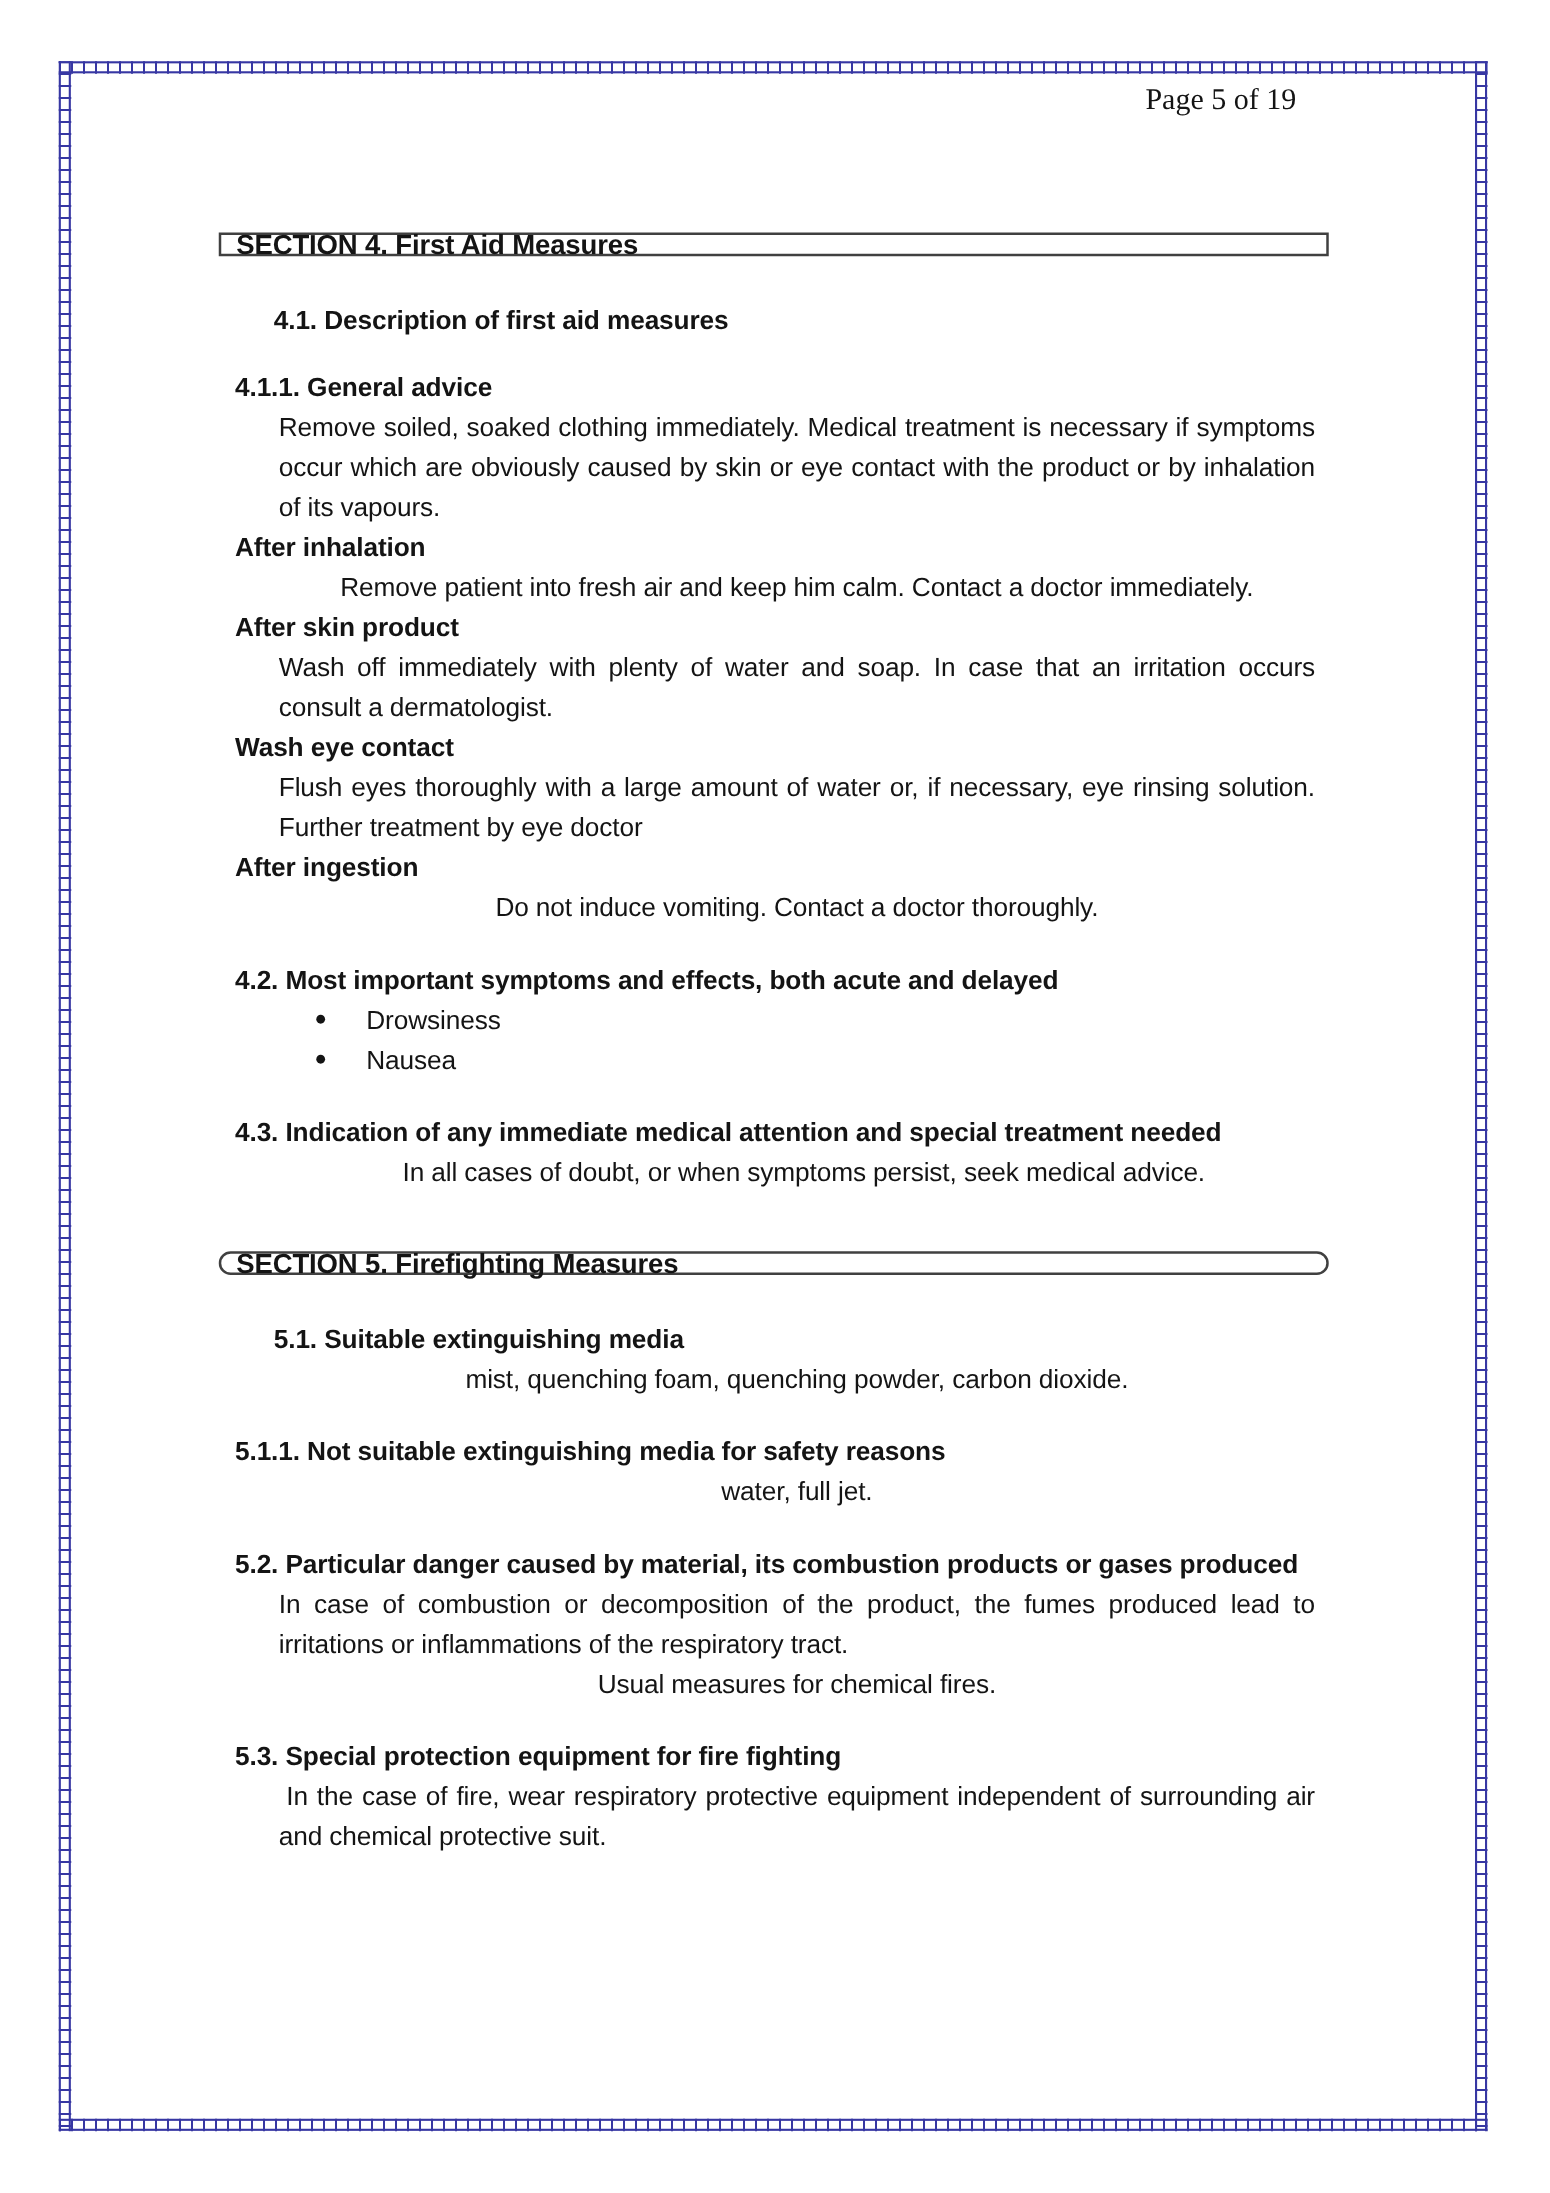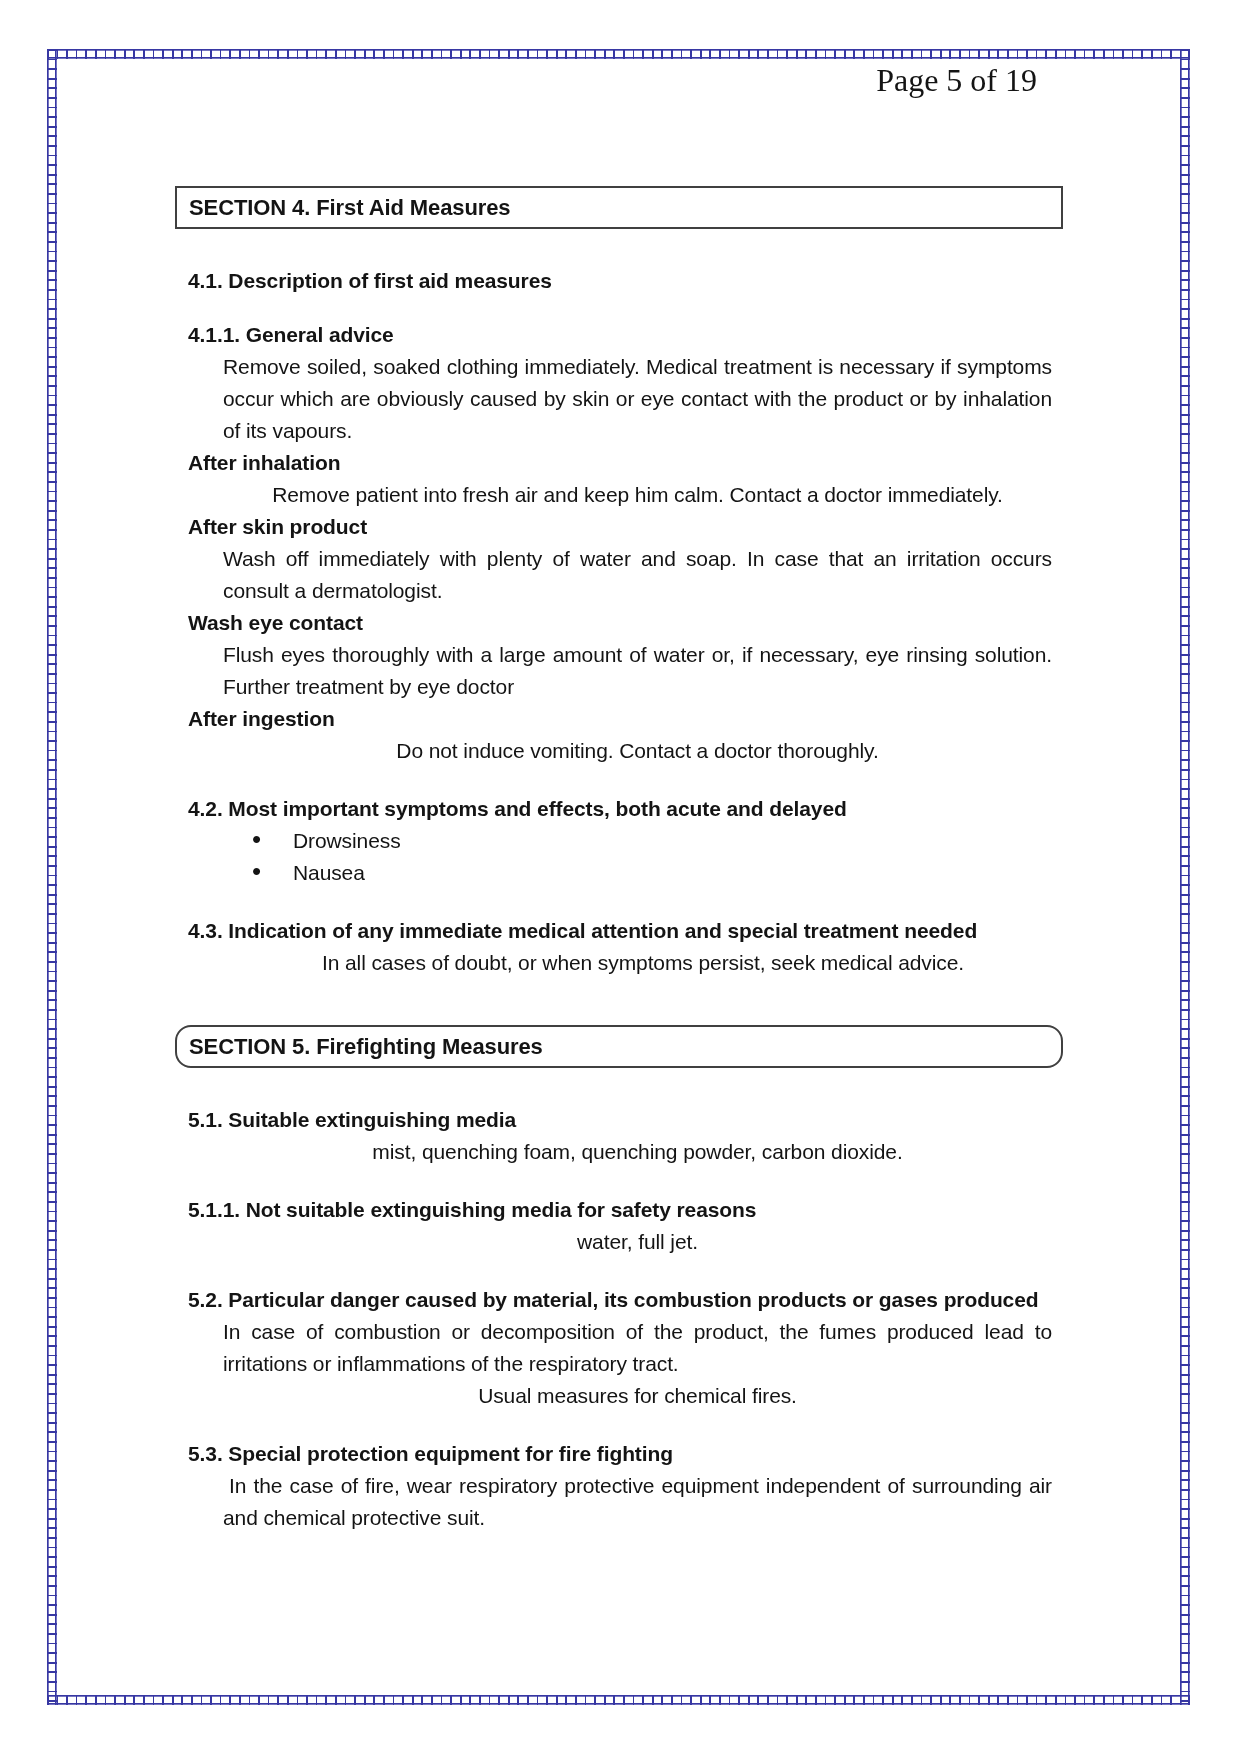--- a/index.html
+++ b/index.html
@@ -41,37 +41,37 @@
   }
   .frame-top{left:47px;top:49px;width:1143px;}
   .frame-bottom{left:47px;top:1695px;width:1143px;}
   .frame-left{left:47px;top:49px;height:1656px;}
   .frame-right{left:1180px;top:49px;height:1656px;}
 
   
   .page-number{
     position:absolute;top:66px;right:203px;
     font-family:"Liberation Serif", serif;
-    font-size:32px;line-height:28px;margin-left:44px;
+    font-size:24px;line-height:28px;margin-left:44px;
   }
 
   
   .content{
     position:absolute;left:188px;top:186px;width:864px;
     font-size:21px;line-height:32px;letter-spacing:-0.1px;
   }
   .section-box{
-    margin-left:-13px;width:888px;height:43px;
+    margin-left:-13px;width:888px;height:19px;
     border:2px solid var(--box-border);
     padding-left:12px;
     font-weight:700;font-size:22px;line-height:29px;
     display:flex;align-items:center;
   }
   .h{font-weight:700;margin:0;font-size:21px;line-height:32px;}
-  .mt36{margin-top:36px;}
+  .mt36{margin-top:36px;margin-left:31px;}
   .mt26{margin-top:26px;}
   .mt22{margin-top:22px;}
   .mt46{margin-top:46px;border-radius:16px;}
   .body{margin:0;padding-left:35px;text-align:center;}
   .just{text-align:justify;}
   .indent46{padding-left:46px;}
   .lead-space{text-indent:6px;}
   ul.bullets{margin:0;padding:0;list-style:none;}
   ul.bullets li{position:relative;padding-left:105px;}
   ul.bullets li::before{

